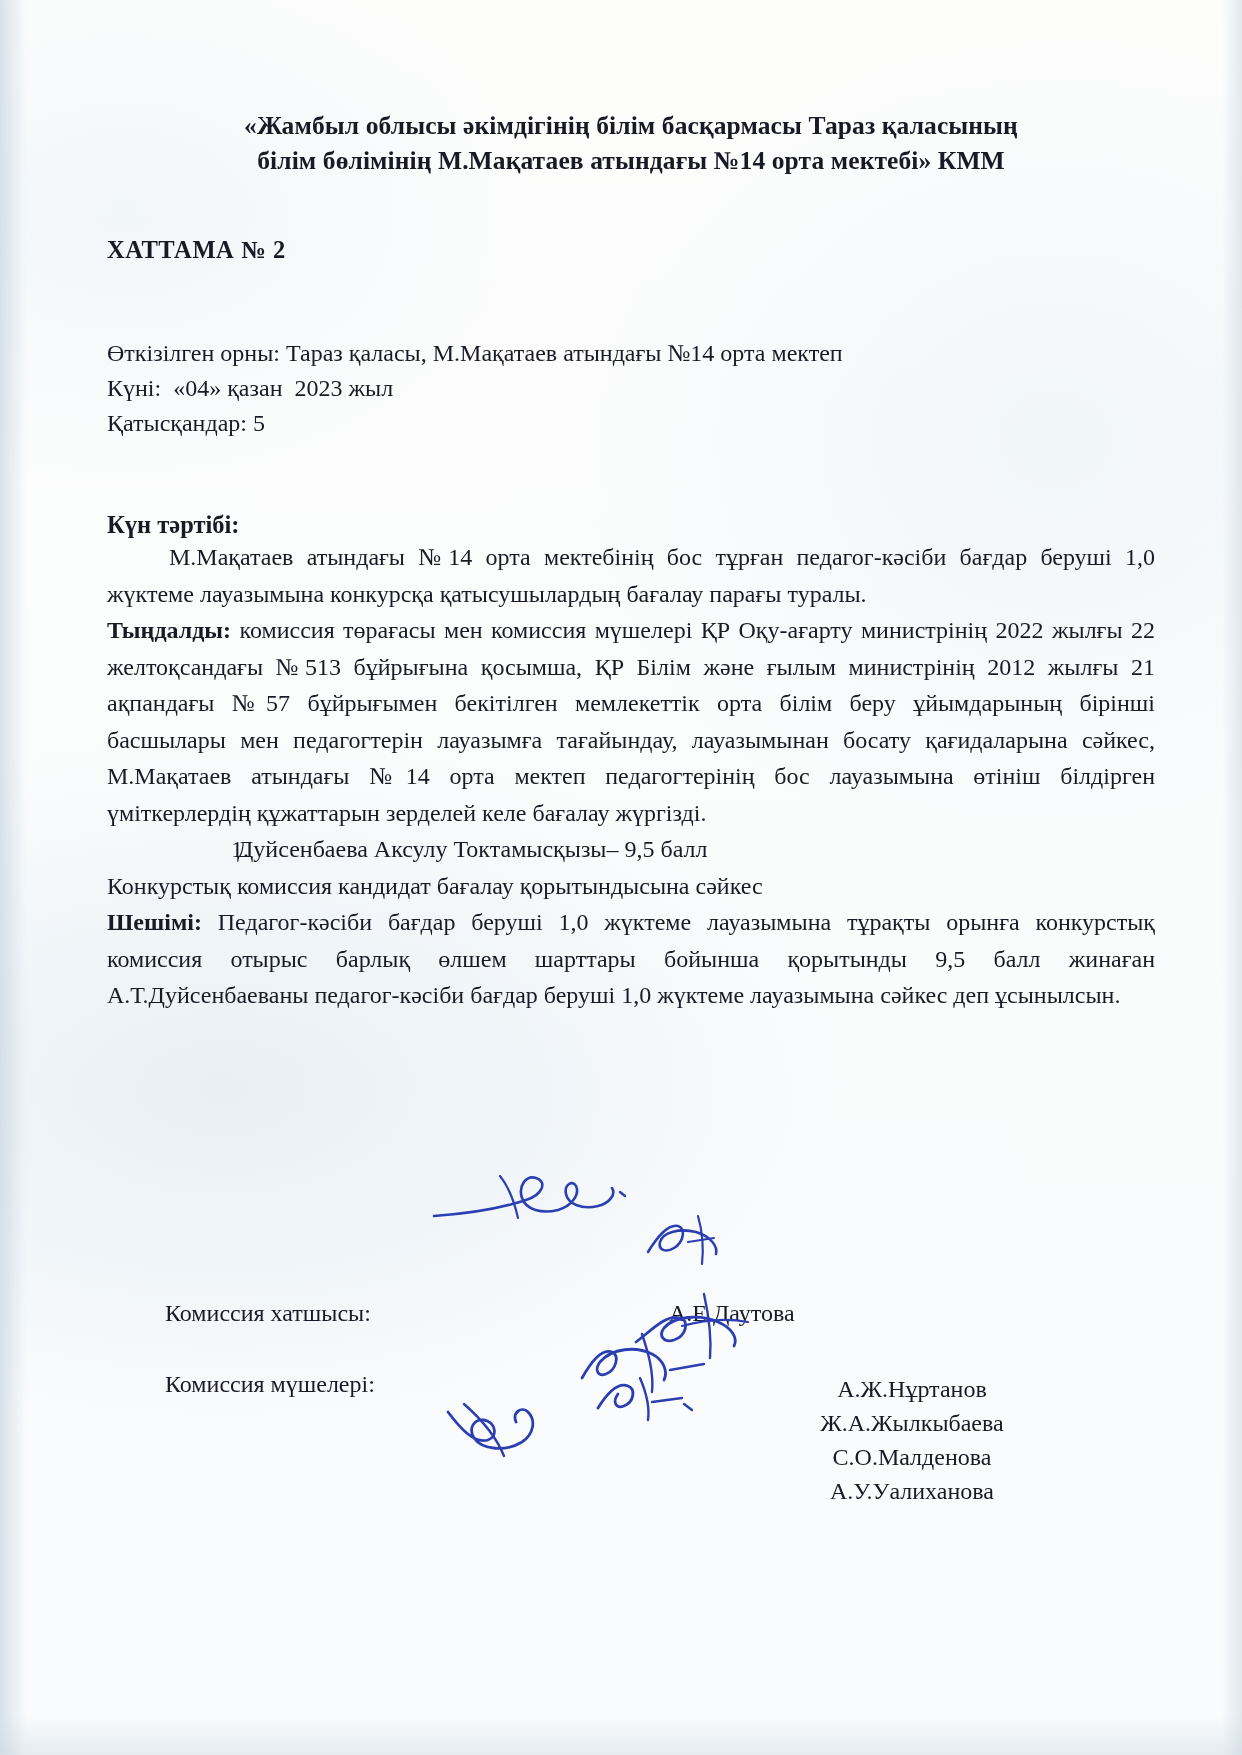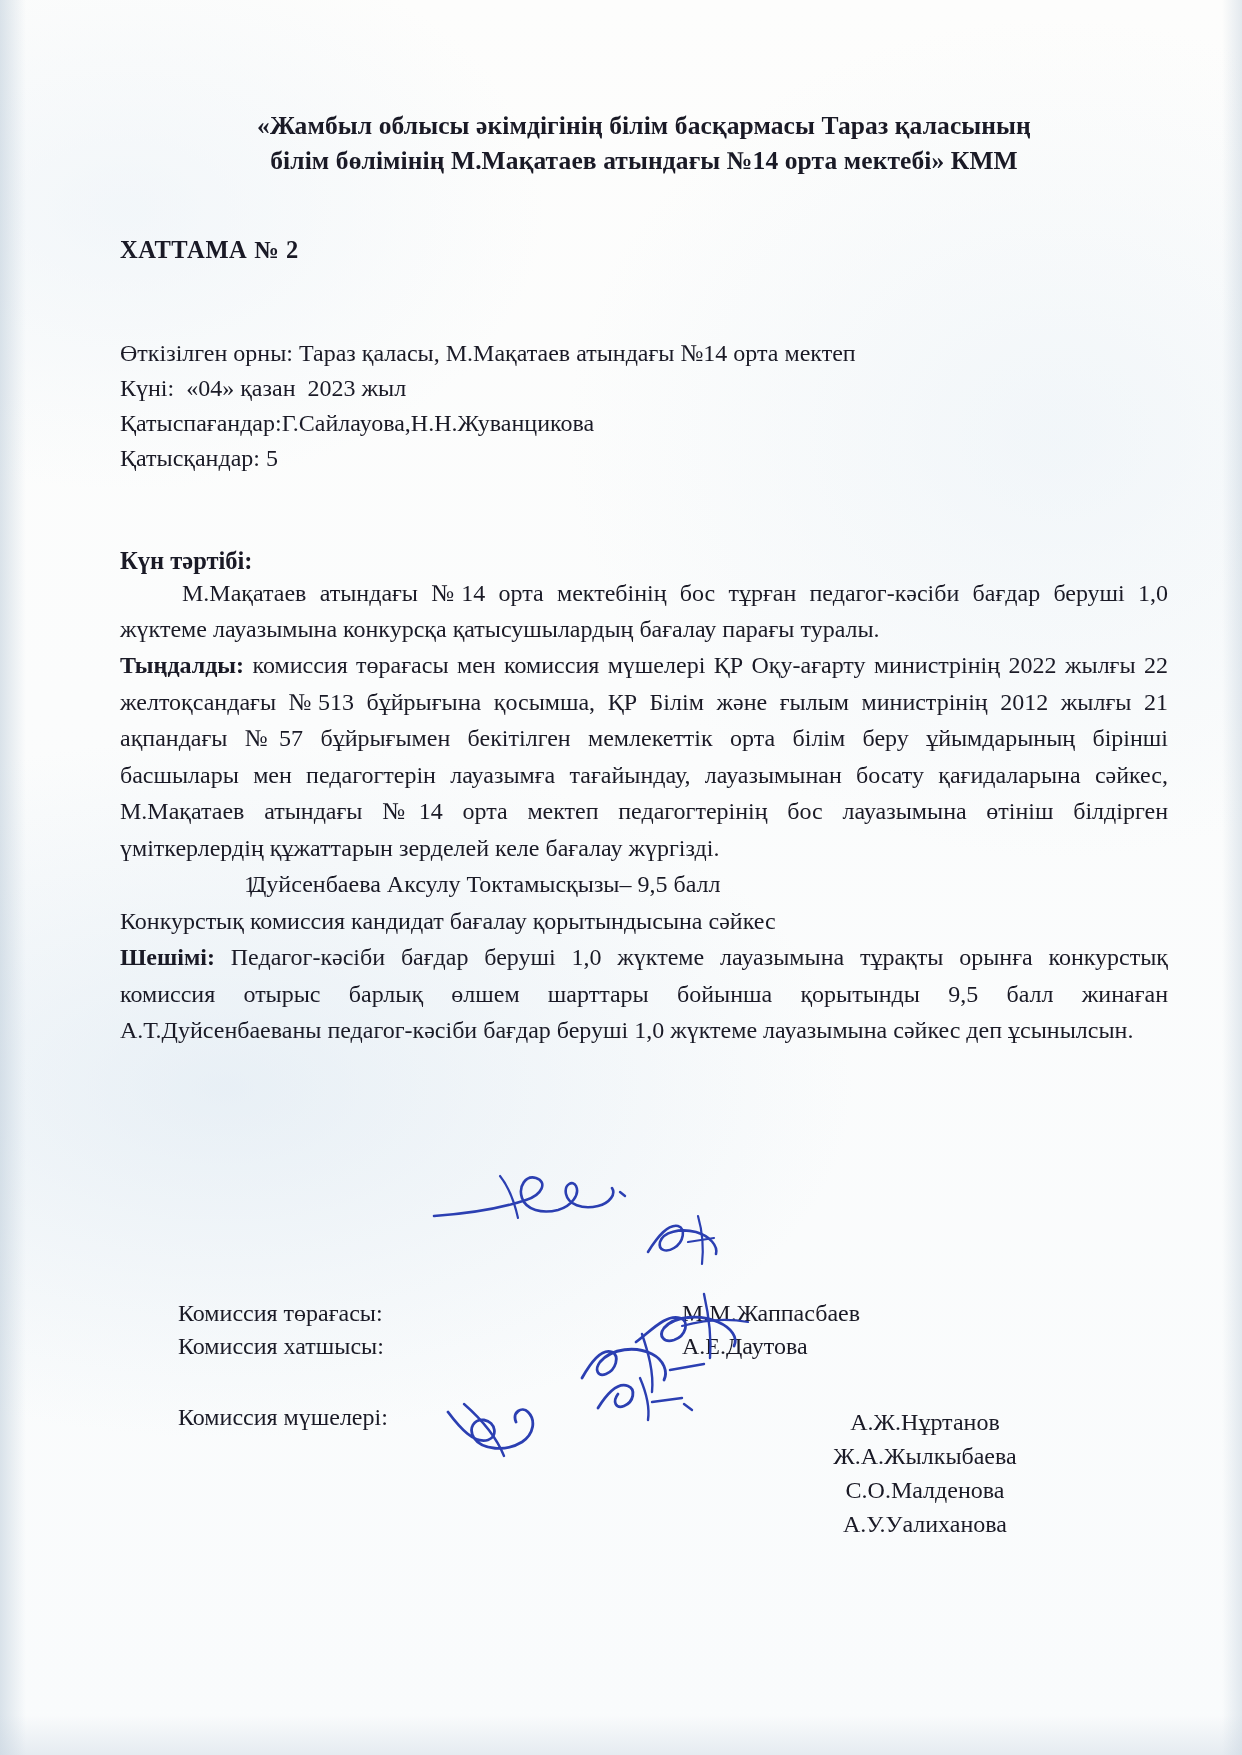--- a/index.html
+++ b/index.html
@@ -37,21 +37,21 @@
     background: linear-gradient(270deg, rgba(195,208,220,0.45) 0%, rgba(255,255,255,0) 100%);
   }
   .edge-bottom {
     position: absolute;
     left: 0; right: 0; bottom: 0; height: 40px;
     background: linear-gradient(0deg, rgba(200,212,224,0.4) 0%, rgba(255,255,255,0) 100%);
   }
 
   .content {
     position: absolute;
-    left: 120px;
+    left: 107px;
     top: 0;
     width: 1048px;
     height: 1755px;
   }
 
   .doc-title {
     margin-top: 108px;
     text-align: center;
     font-weight: bold;
     font-size: 25.5px;
@@ -151,41 +151,35 @@
   <div class="doc-title">
     <div>«Жамбыл облысы әкімдігінің білім басқармасы Тараз қаласының</div>
     <div>білім бөлімінің М.Мақатаев атындағы №14 орта мектебі» КММ</div>
   </div>
 
   <div class="protocol-no">ХАТТАМА № 2</div>
 
   <div class="meta">
     <div>Өткізілген орны: Тараз қаласы, М.Мақатаев атындағы №14 орта мектеп</div>
     <div>Күні:  «04» қазан  2023 жыл</div>
-    <div>Қатыспағандар:Г.Сайлауова,Н.Н.Жуванцикова</div>
     <div>Қатысқандар: 5</div>
   </div>
 
   <div class="agenda-heading">Күн тәртібі:</div>
 
   <div class="body-block">
     <p class="indent">М.Мақатаев атындағы №14 орта мектебінің бос тұрған педагог-кәсіби бағдар беруші  1,0 жүктеме лауазымына конкурсқа қатысушылардың бағалау парағы туралы.</p>
     <p><span class="b">Тыңдалды:</span><span> комиссия төрағасы мен комиссия мүшелері ҚР Оқу-ағарту министрінің 2022 жылғы 22 желтоқсандағы №513 бұйрығына қосымша, ҚР Білім және ғылым министрінің 2012 жылғы 21 ақпандағы №57 бұйрығымен бекітілген мемлекеттік орта білім беру ұйымдарының бірінші басшылары мен педагогтерін лауазымға тағайындау, лауазымынан босату қағидаларына сәйкес, М.Мақатаев атындағы №14 орта мектеп педагогтерінің  бос лауазымына өтініш білдірген үміткерлердің құжаттарын зерделей келе бағалау жүргізді.</span></p>
     <p class="item-line"><span class="item-num">1.</span><span>Дуйсенбаева Аксулу Токтамысқызы– 9,5  балл</span></p>
     <p class="para-gap">Конкурстық комиссия кандидат бағалау қорытындысына сәйкес</p>
     <p><span class="b">Шешімі:</span><span> Педагог-кәсіби бағдар беруші  1,0 жүктеме лауазымына тұрақты орынға конкурстық комиссия отырыс барлық өлшем шарттары бойынша қорытынды 9,5 балл жинаған А.Т.Дуйсенбаеваны  педагог-кәсіби бағдар беруші  1,0 жүктеме лауазымына сәйкес деп ұсынылсын.</span></p>
   </div>
 
   <div class="signatures">
 
-    <div class="sig-row">
-      <div class="sig-label">Комиссия төрағасы:</div>
-      <div class="sig-space"></div>
-      <div class="sig-name">М.М.Жаппасбаев</div>
-    </div>
 
     <div class="sig-row">
       <div class="sig-label">Комиссия хатшысы:</div>
       <div class="sig-space"></div>
       <div class="sig-name">А.Е.Даутова</div>
     </div>
 
     <div class="members-block">
       <div class="members-label">Комиссия мүшелері:</div>
       <div class="members-names">

